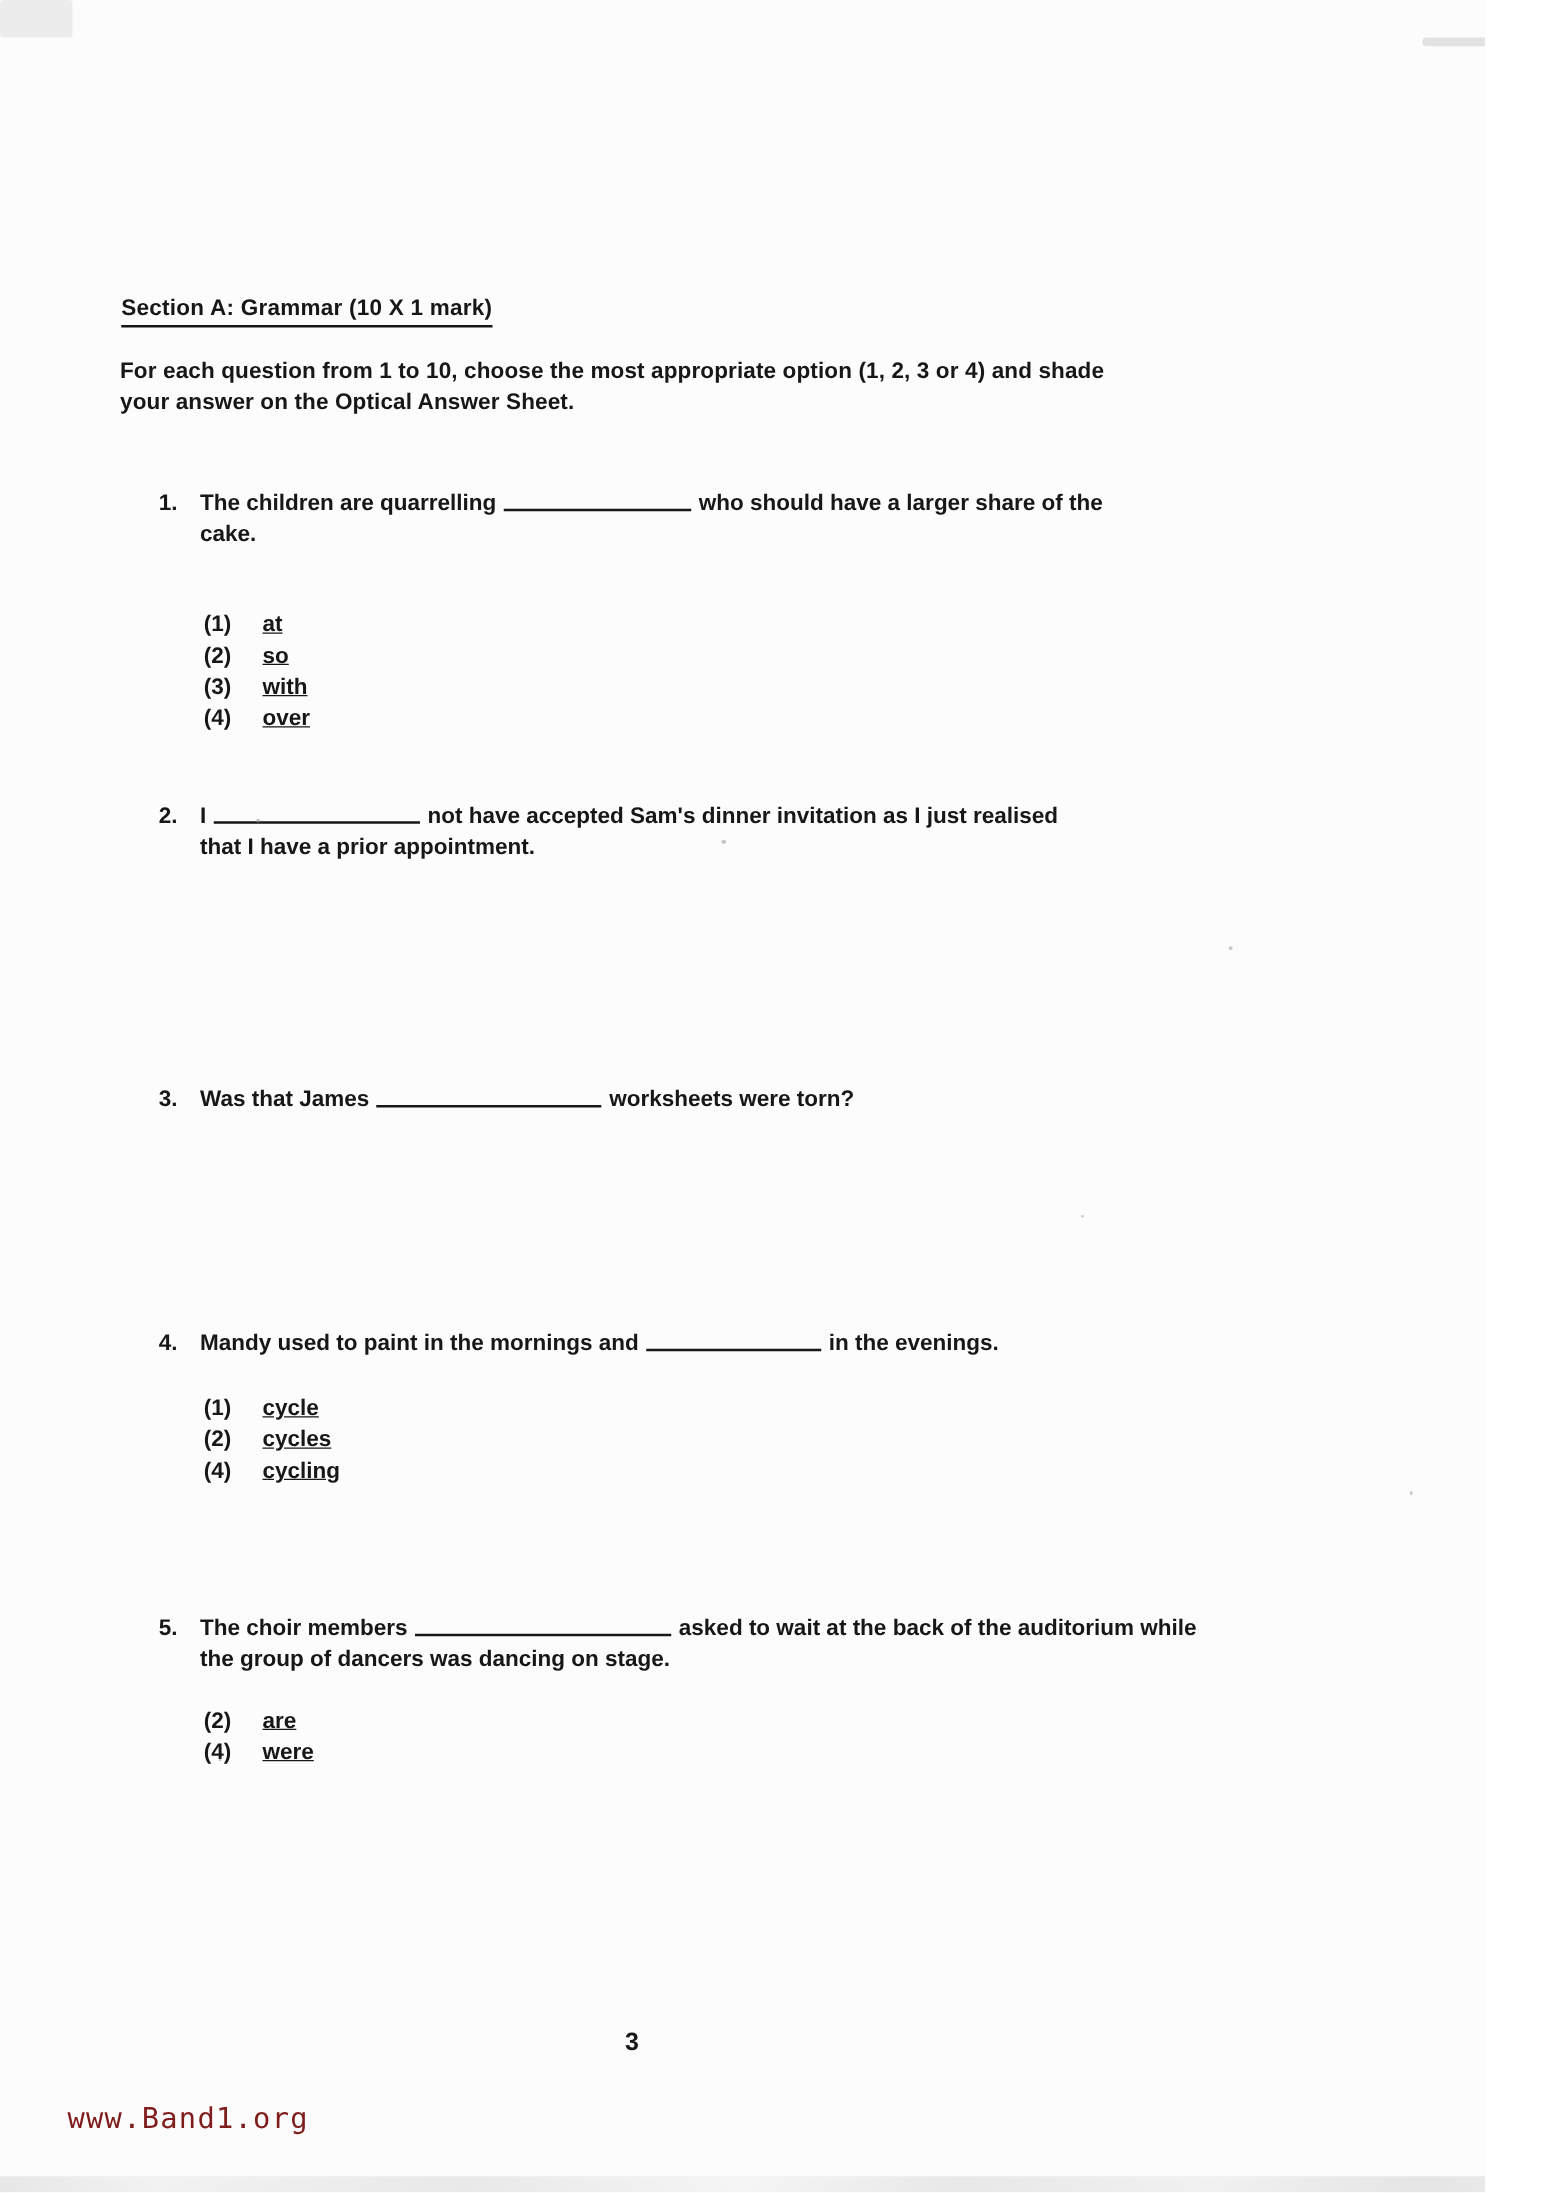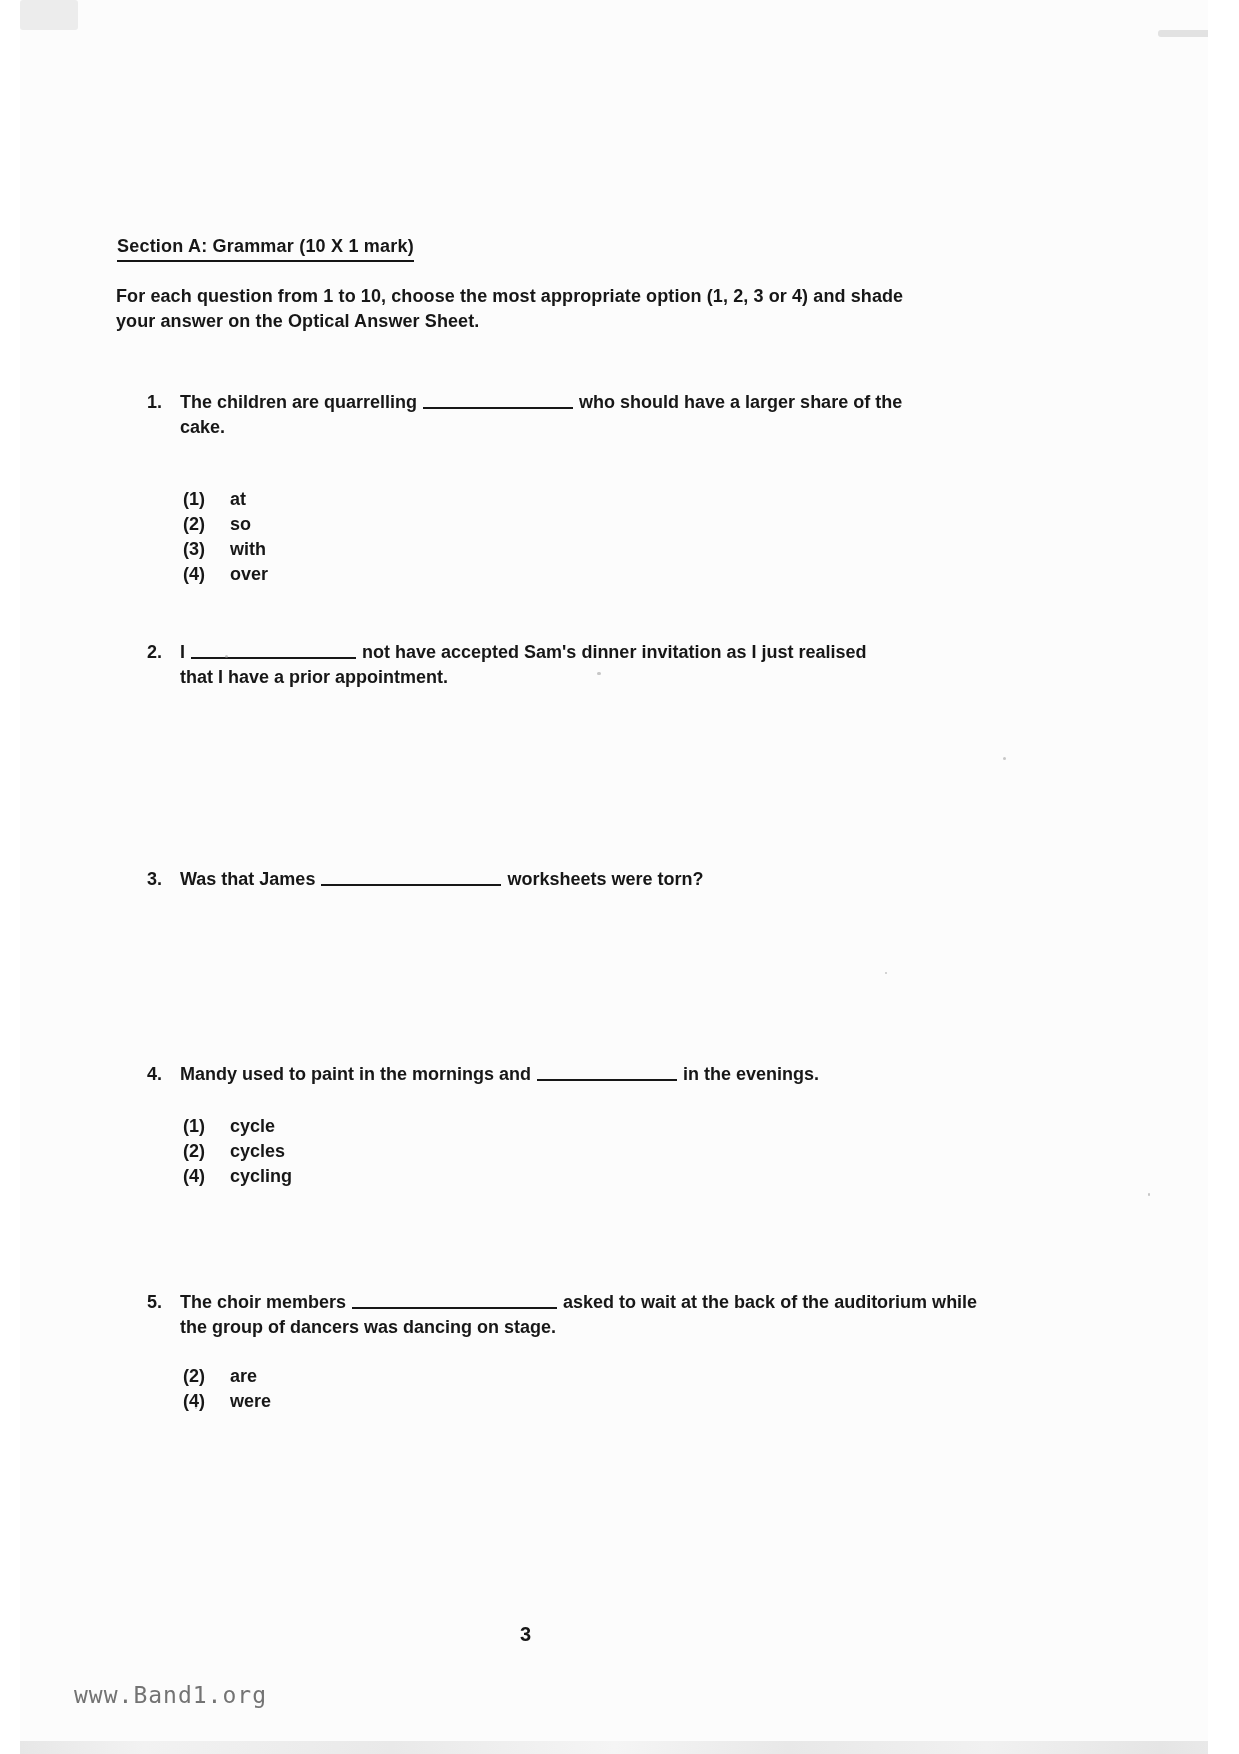--- a/index.html
+++ b/index.html
@@ -10,21 +10,20 @@
   }
   .sheet{
     position:relative;
     width:1188px;height:1754px;
     background:#fcfcfc;
     overflow:hidden;
     color:#171717;
     font-weight:700;
     font-size:18px;
     filter:blur(0.3px);
-    margin-left:20px;
   }
   .smudge{position:absolute;background:#ececec;border-radius:3px;}
   .speck{position:absolute;background:#9a9a9a;border-radius:2px;opacity:.55;}
 
   .heading{
     position:absolute;left:97px;top:236px;
     display:inline-block;
     font-size:18px;letter-spacing:.2px;
     border-bottom:2.4px solid #151515;
     padding-bottom:3px;
@@ -49,31 +48,31 @@
   .q3 .blank{width:180px;}
   .q4 .blank{width:140px;}
   .q5 .blank{width:205px;}
   .q1{top:390px;} .q2{top:640px;} .q3{top:867px;} .q4{top:1062px;} .q5{top:1290px;}
   .options{margin-left:36px;}
   .q1 .options{margin-top:47px;}
   .q2 .options{margin-top:23px;}
   .q3 .options{margin-top:22px;}
   .q4 .options{margin-top:27px;}
   .q5 .options{margin-top:24px;}
-  .opt{line-height:25px;white-space:nowrap;}
+  .opt{line-height:25px;white-space:nowrap;text-decoration:underline;}
   .optlabel{display:inline-block;width:47px;}
 
   .page-number{
     position:absolute;left:500px;top:1623px;
     font-size:20px;
   }
   .watermark{
     position:absolute;left:54px;top:1682px;
     font-family:"DejaVu Sans Mono","Liberation Mono",monospace;
-    font-weight:400;font-size:23px;color:#737373;letter-spacing:1px;
+    font-weight:400;font-size:23px;color:#7f1d1d;letter-spacing:1px;
   }
   .edge-bar{
     position:absolute;left:0;bottom:0;width:1239px;height:13px;
     background:linear-gradient(90deg,#e7e7e7 0%,#f2f2f2 10%,#e9e9e9 30%,#f5f5f5 48%,#e8e8e8 62%,#f1f1f1 78%,#e5e5e5 92%,#ededed 100%);
   }
 </style>
 </head>
 <body>
 
 <div class="sheet">

